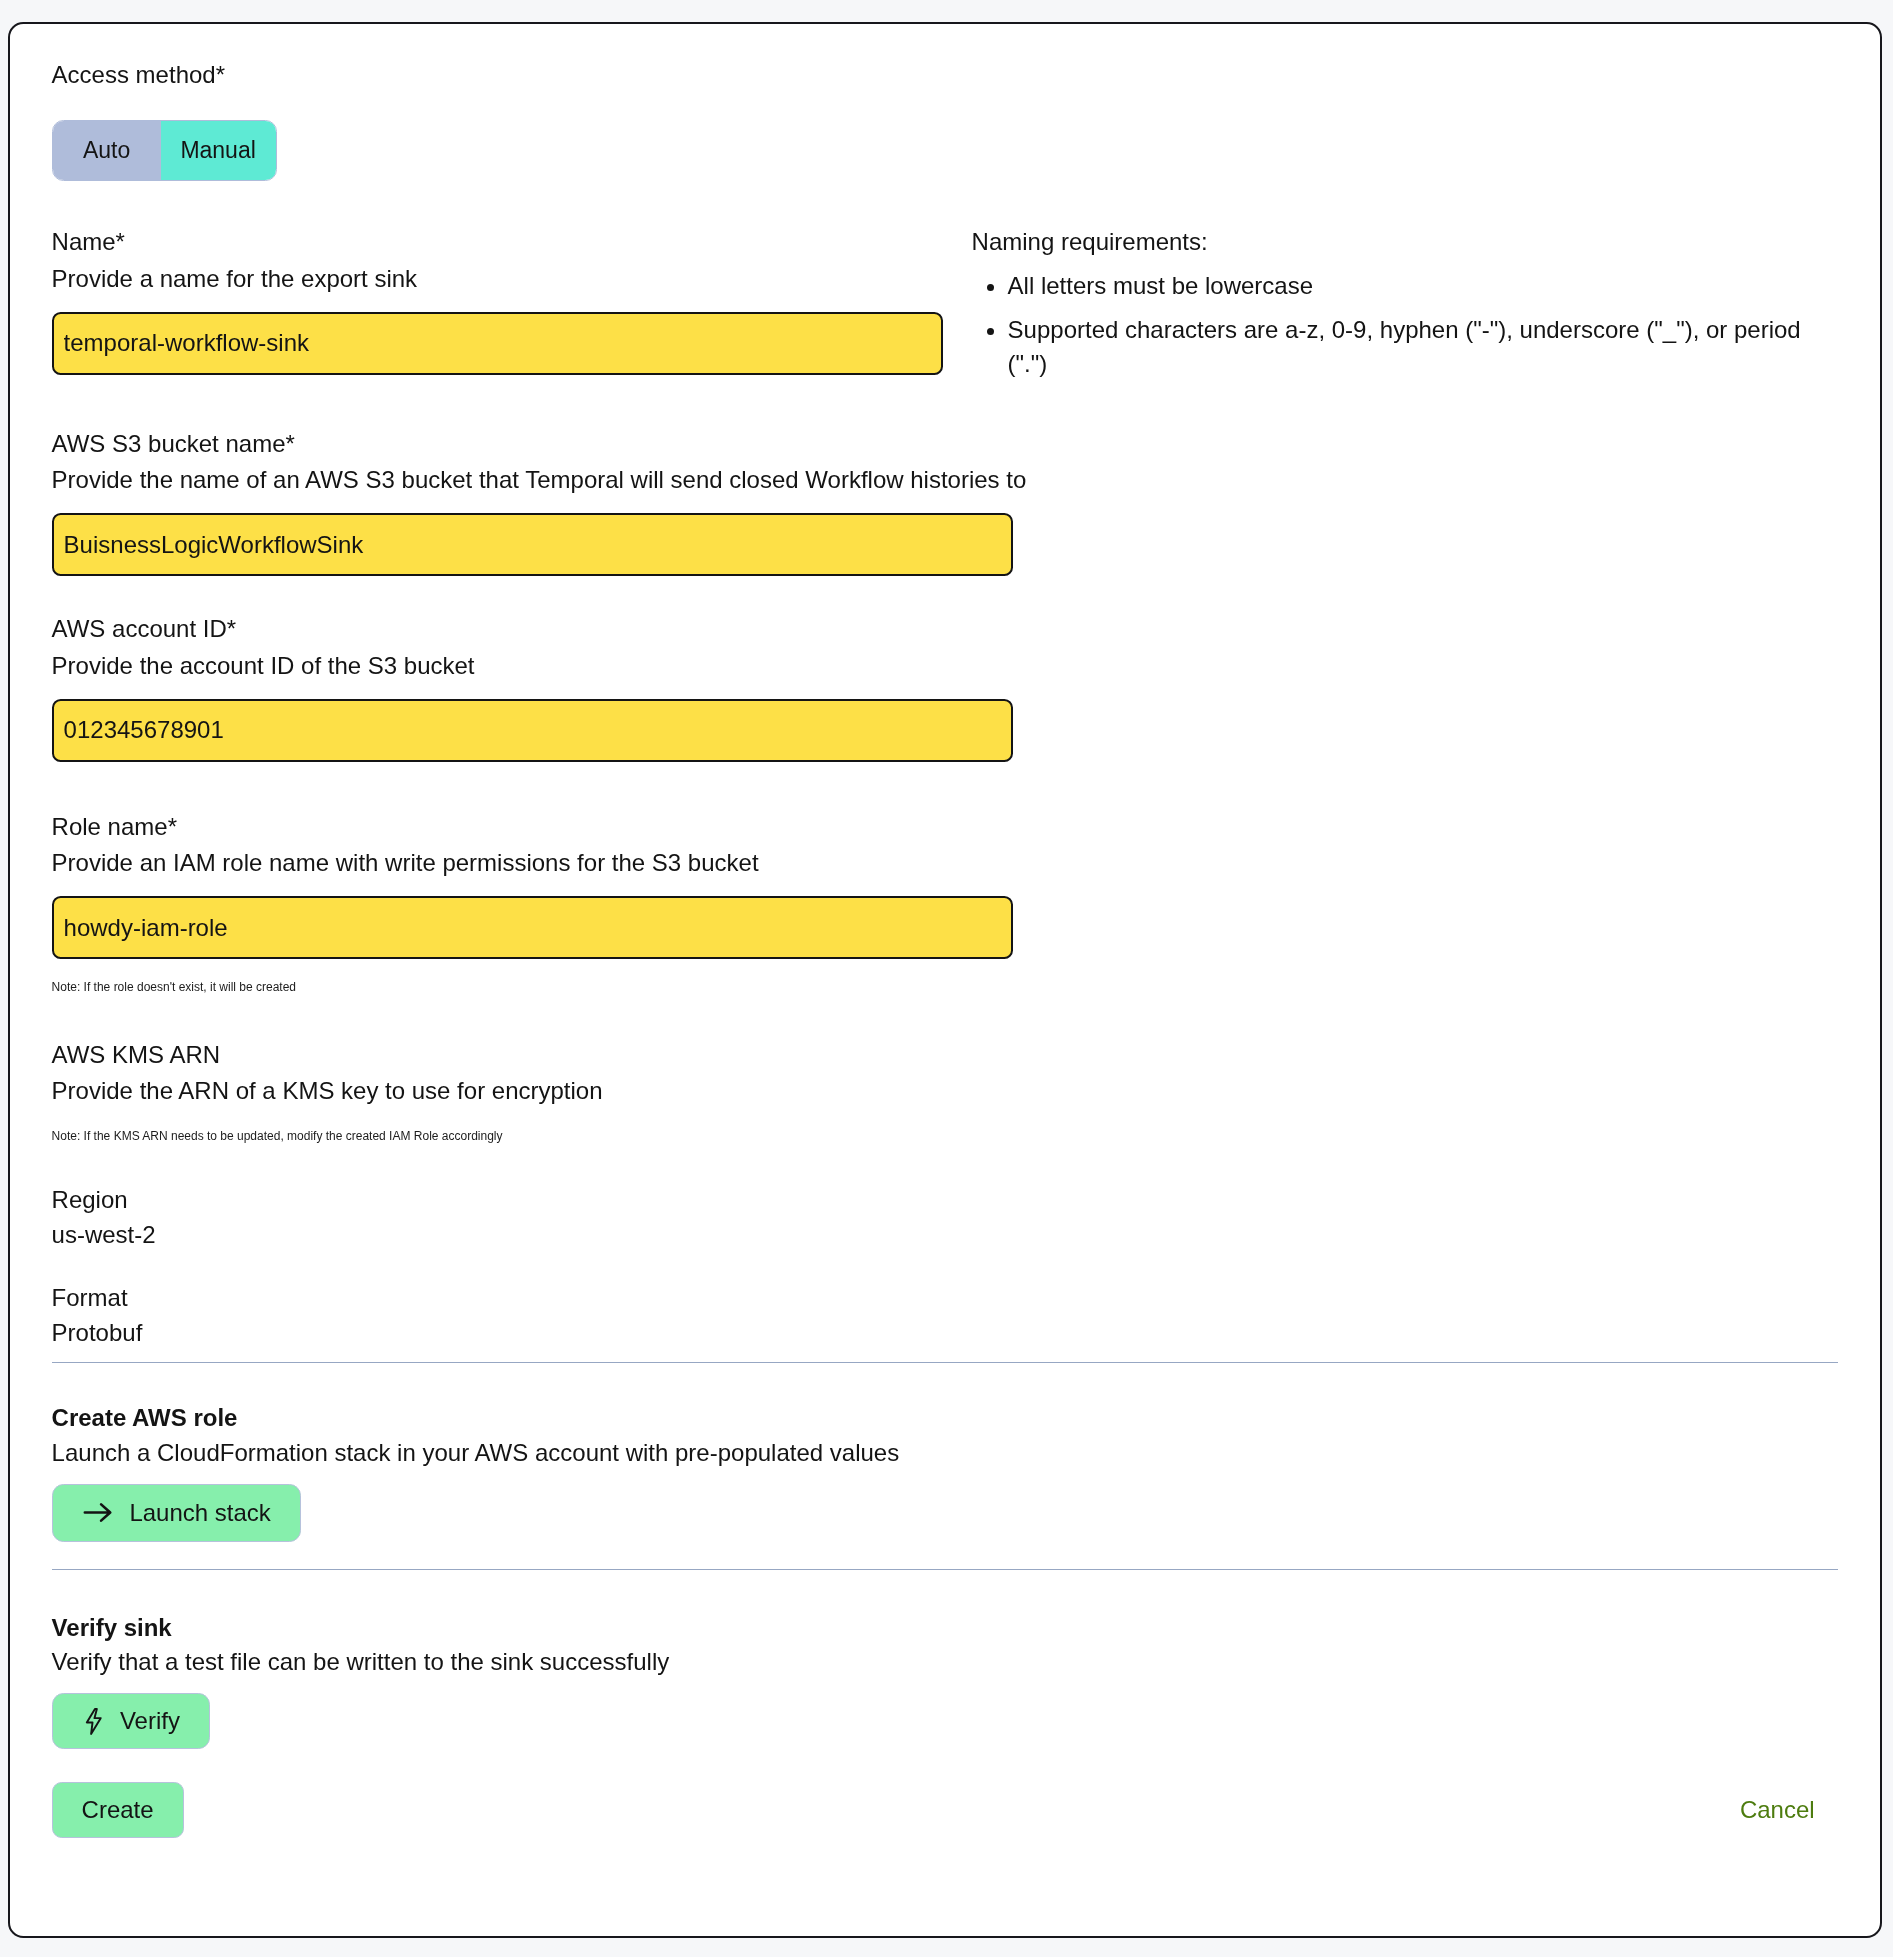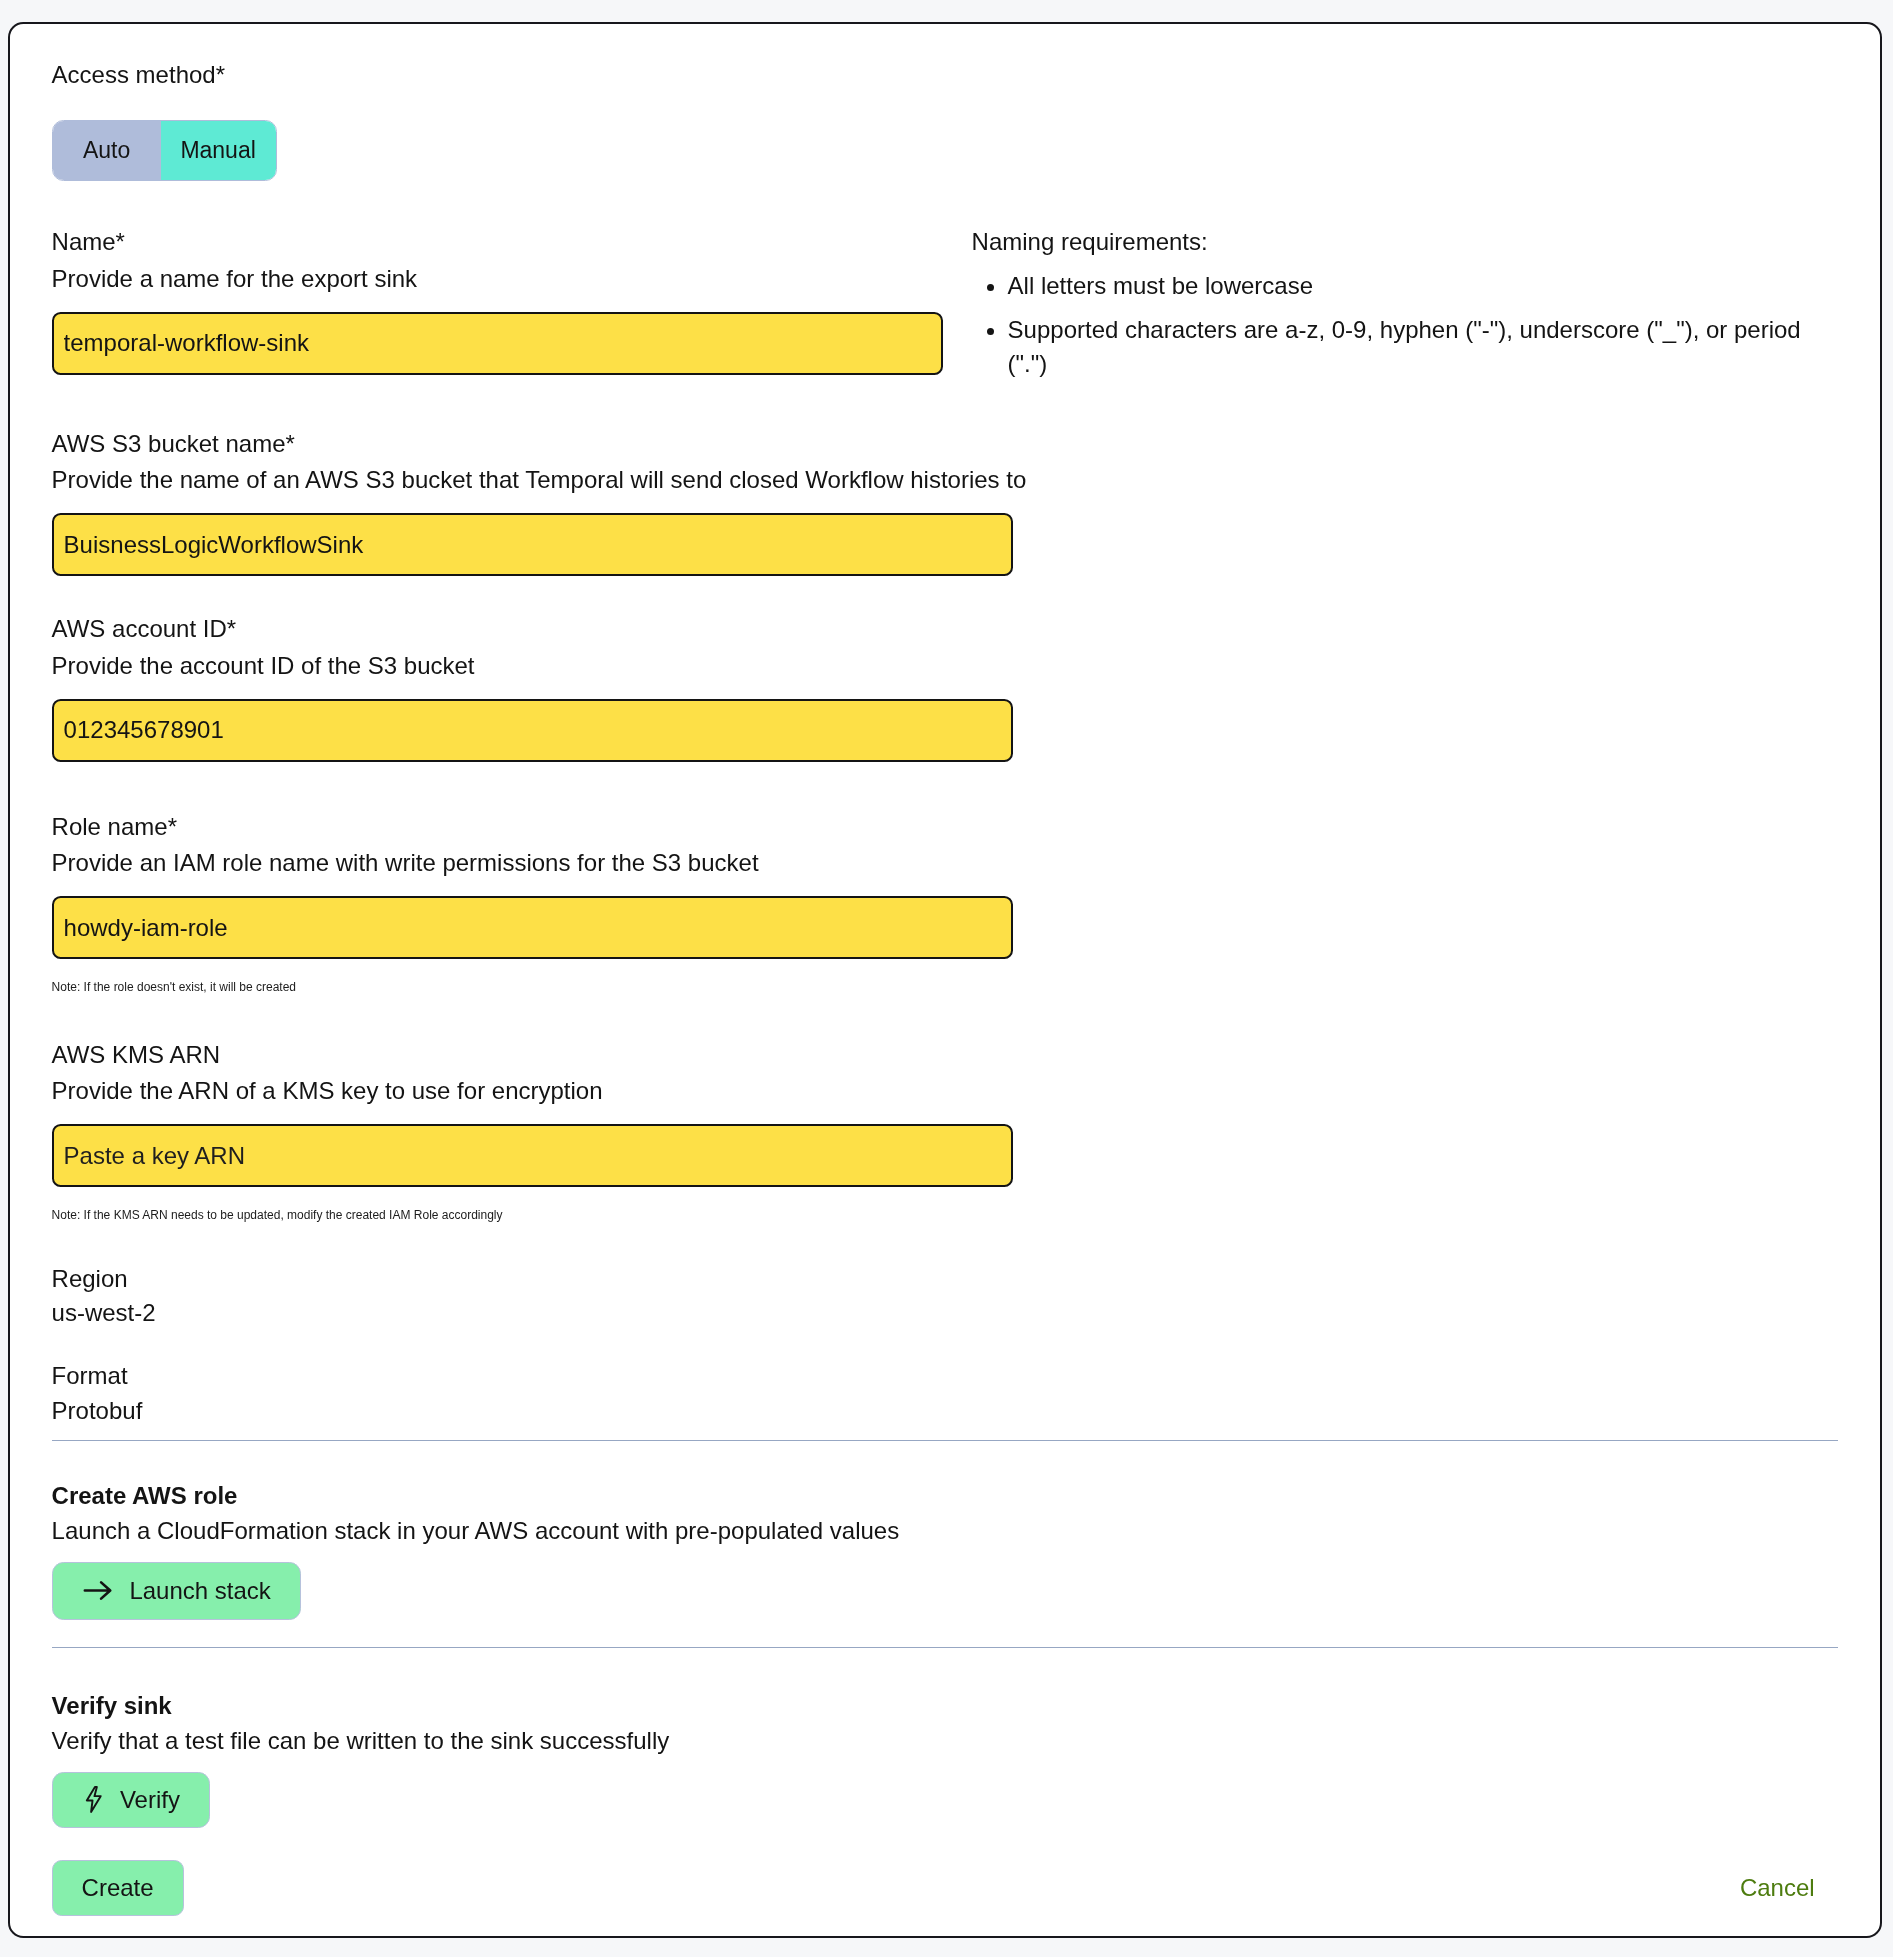--- a/index.html
+++ b/index.html
@@ -150,21 +150,20 @@
   <div class="field role">
     <div class="field-label">Role name*</div>
     <div class="field-desc">Provide an IAM role name with write permissions for the S3 bucket</div>
     <input class="text-input w-wide" type="text" value="howdy-iam-role" style="">
     <div class="field-note">Note: If the role doesn't exist, it will be created</div>
   </div>
 
   <div class="field kms">
     <div class="field-label">AWS KMS ARN</div>
     <div class="field-desc">Provide the ARN of a KMS key to use for encryption</div>
-    <input class="text-input w-wide" type="text" placeholder="Paste a key ARN" style="">
     <div class="field-note">Note: If the KMS ARN needs to be updated, modify the created IAM Role accordingly</div>
   </div>
 
   <div class="ro-pair">
     <div class="ro-label">Region</div>
     <div class="ro-value">us-west-2</div>
   </div>
 
   <div class="ro-pair format">
     <div class="ro-label">Format</div>

